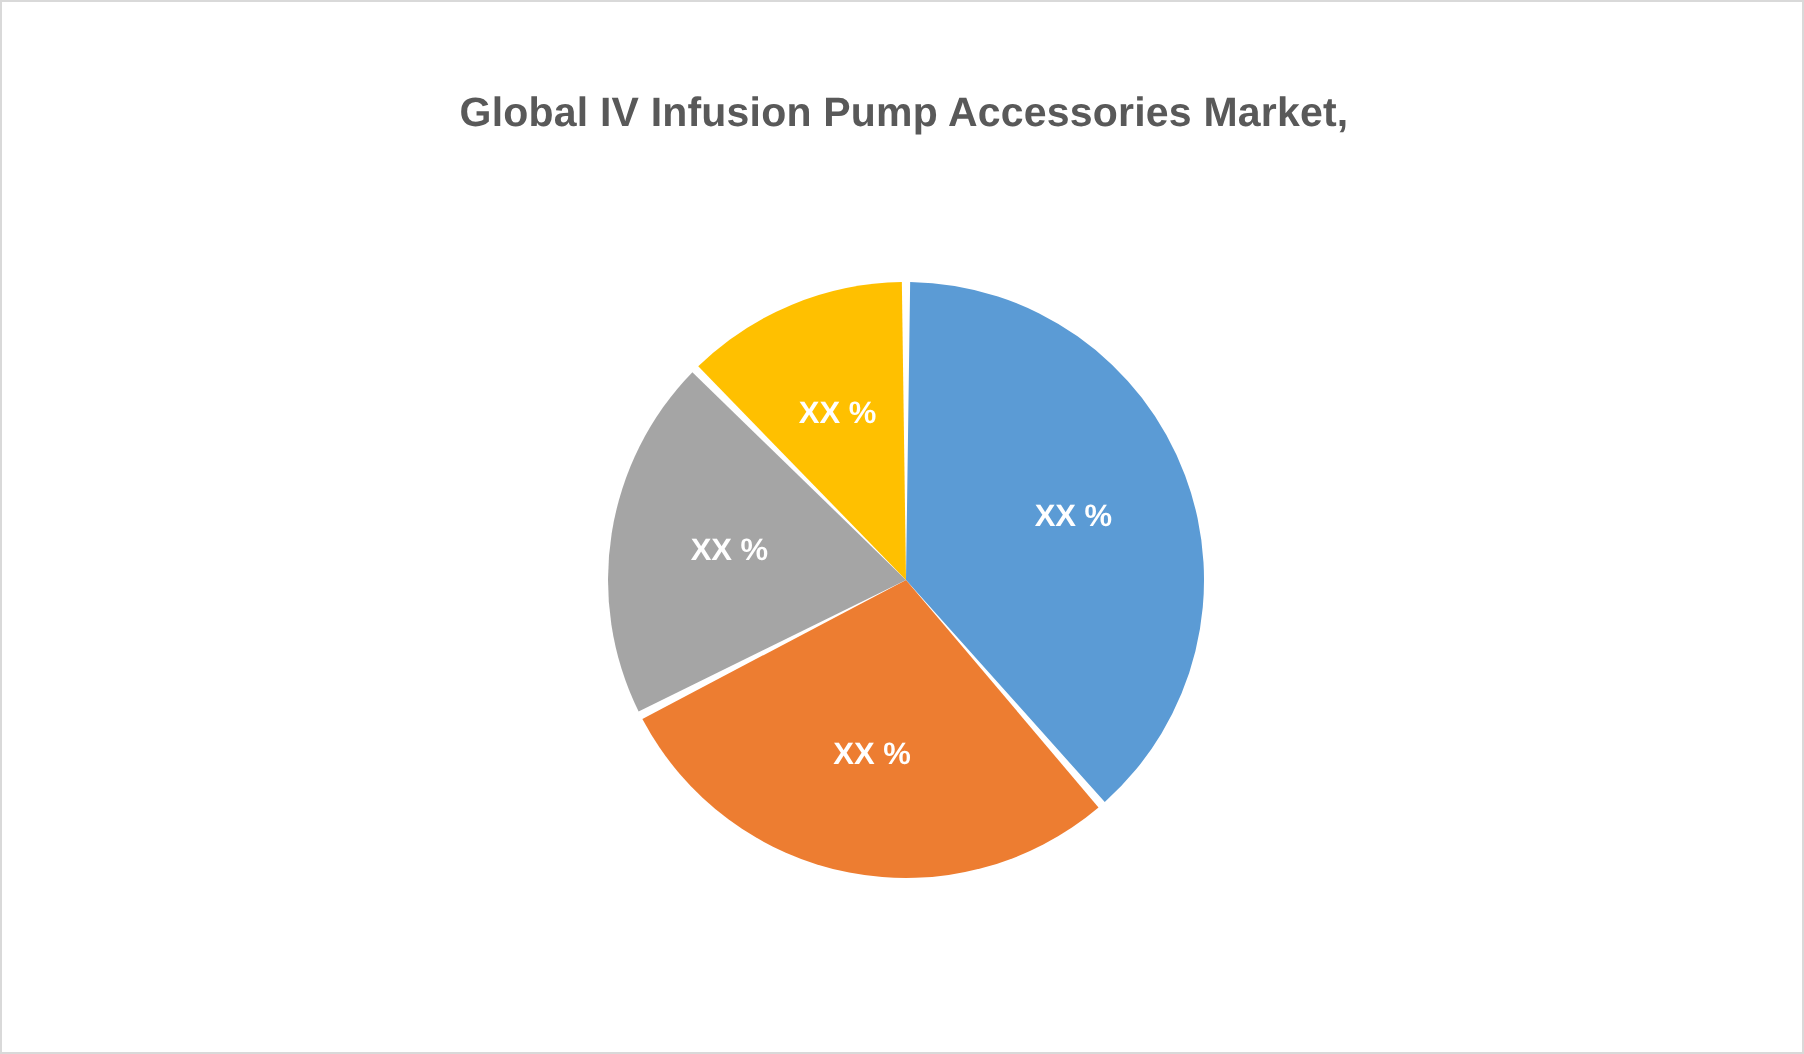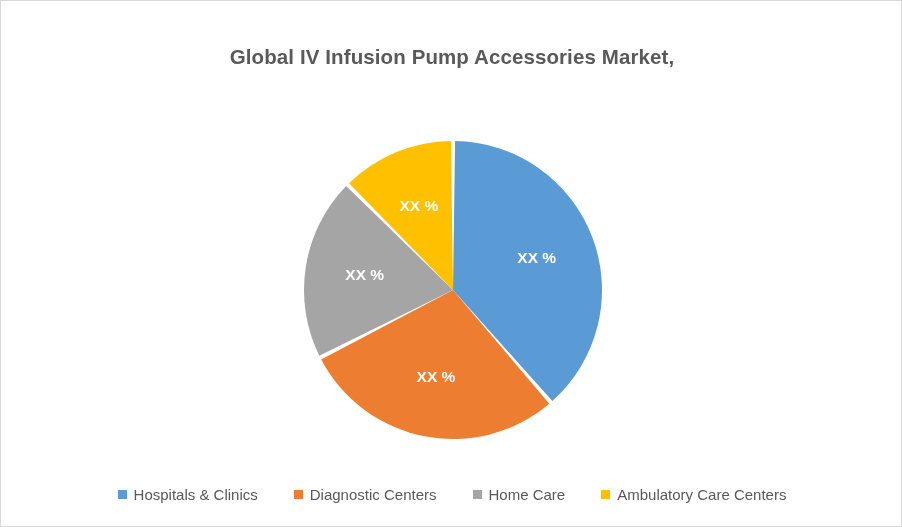--- a/index.html
+++ b/index.html
@@ -112,32 +112,14 @@
         </g>
       <g id="pie-labels">
           <text x="535.7" y="257.7" class="slice-label">XX %</text>
           <text x="435.0" y="376.8" class="slice-label">XX %</text>
           <text x="363.7" y="275.0" class="slice-label">XX %</text>
           <text x="417.8" y="206.4" class="slice-label">XX %</text>
         </g>
     </svg>
   </div>
 
-  <div id="legend">
-      <div class="legend-item">
-        <span class="legend-swatch" style="background: rgb(91, 155, 213);"></span>
-        <span class="legend-label">Hospitals &amp; Clinics</span>
-      </div>
-      <div class="legend-item">
-        <span class="legend-swatch" style="background: rgb(237, 125, 49);"></span>
-        <span class="legend-label">Diagnostic Centers</span>
-      </div>
-      <div class="legend-item">
-        <span class="legend-swatch" style="background: rgb(165, 165, 165);"></span>
-        <span class="legend-label">Home Care</span>
-      </div>
-      <div class="legend-item">
-        <span class="legend-swatch" style="background: rgb(255, 192, 0);"></span>
-        <span class="legend-label">Ambulatory Care Centers</span>
-      </div>
-    </div>
 
 </div>
 
 </body></html>

